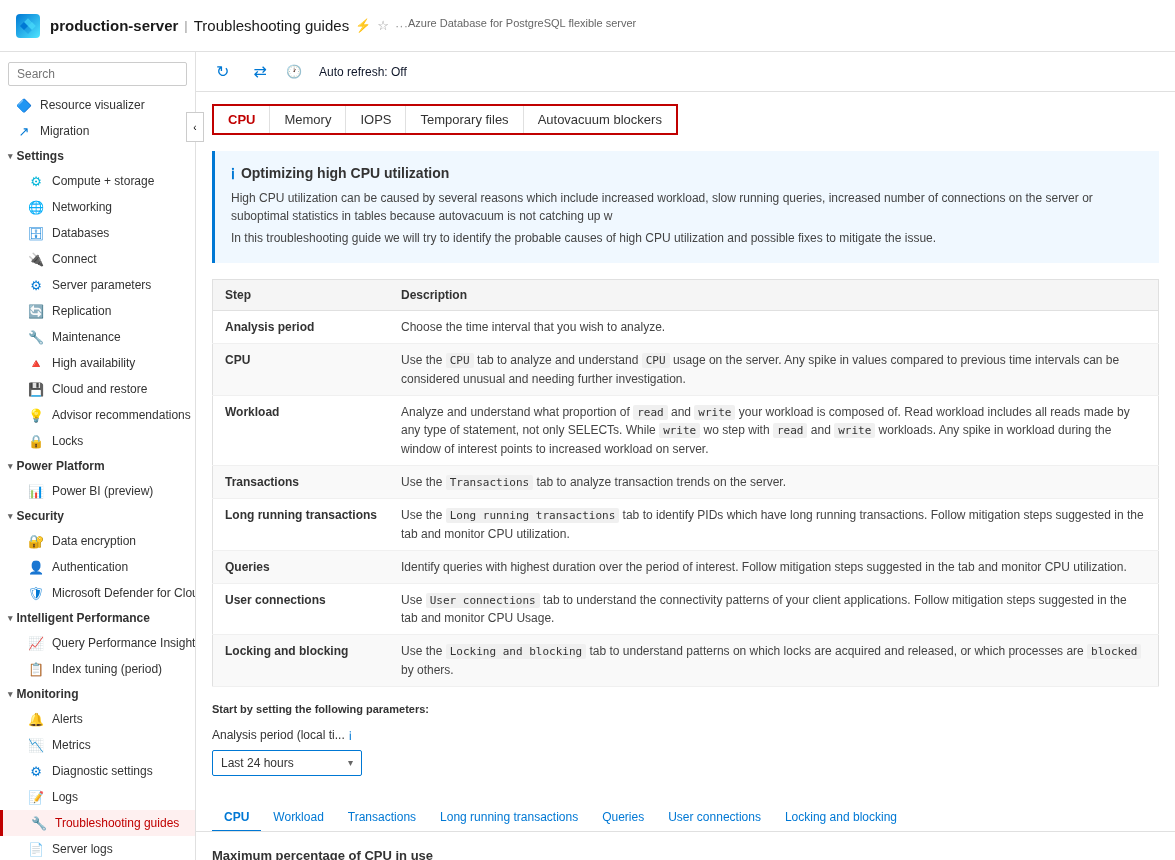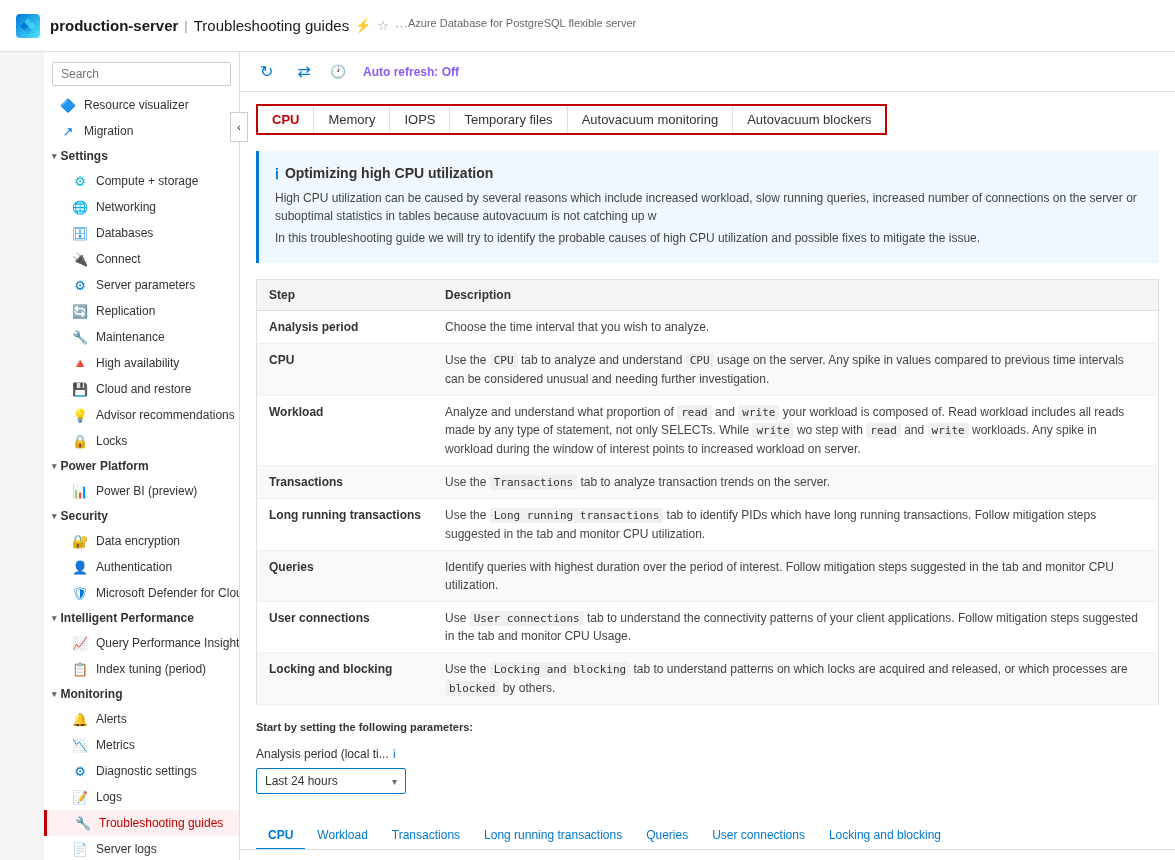--- a/index.html
+++ b/index.html
@@ -5,39 +5,39 @@
     * { box-sizing: border-box; margin: 0; padding: 0; }
     body { font-family: 'Segoe UI', Arial, sans-serif; font-size: 13px; color: #333; background: #f5f5f5; display: flex; flex-direction: column; height: 860px; overflow: hidden; }
 
     
     .top-header { background: #fff; border-bottom: 1px solid #e0e0e0; padding: 8px 16px; display: flex; align-items: center; gap: 10px; min-height: 52px; }
     .top-header .app-icon { width: 24px; height: 24px; background: linear-gradient(135deg, #0078d4, #50e6ff); border-radius: 4px; display: flex; align-items: center; justify-content: center; color: white; font-weight: bold; font-size: 12px; flex-shrink: 0; }
     .breadcrumb-title { font-size: 15px; font-weight: 600; color: #1a1a1a; }
     .breadcrumb-sub { font-size: 15px; color: #1a1a1a; }
     .subtitle { font-size: 11px; color: #666; }
 
-    .main-layout { display: flex; flex: 1; overflow: hidden; padding-left: 44px; }
+    .main-layout { display: flex; flex: 1; overflow: hidden; }
 
     
     .sidebar { width: 196px; background: #fff; border-right: 1px solid #e0e0e0; overflow-y: auto; flex-shrink: 0; padding: 4px 0; }
     .sidebar-search { padding: 6px 8px; }
     .sidebar-search input { width: 100%; border: 1px solid #ccc; border-radius: 2px; padding: 4px 8px; font-size: 12px; color: #333; }
     .sidebar-item { display: flex; align-items: center; gap: 8px; padding: 5px 12px 5px 16px; cursor: pointer; font-size: 12px; color: #333; white-space: nowrap; overflow: hidden; }
     .sidebar-item .icon { width: 16px; height: 16px; flex-shrink: 0; display: flex; align-items: center; justify-content: center; font-size: 13px; }
     .sidebar-collapse { display: flex; align-items: center; gap: 4px; padding: 5px 8px; cursor: pointer; font-size: 12px; font-weight: 600; color: #333; }
     .collapse-arrow { font-size: 9px; color: #666; }
     .sub-item { padding-left: 28px; }
 
     
     .content-area { flex: 1; display: flex; flex-direction: column; overflow: hidden; background: #f5f5f5; }
 
     
     .toolbar { background: #fff; border-bottom: 1px solid #e0e0e0; padding: 8px 16px; display: flex; align-items: center; gap: 16px; }
     .toolbar-btn { background: none; border: none; cursor: pointer; color: #0078d4; font-size: 16px; padding: 2px 4px; display: flex; align-items: center; gap: 4px; }
-    .toolbar-text { font-size: 12px; color: #8b5cf6; font-weight: bold; }
+    .toolbar-text { font-size: 12px; color: #0f172a; }
     .toolbar-collapse-btn { background: #fff; border: 1px solid #ccc; width: 20px; height: 20px; display: flex; align-items: center; justify-content: center; cursor: pointer; font-size: 10px; position: absolute; left: 196px; top: 160px; z-index: 10; }
 
     
     .main-content { flex: 1; overflow-y: auto; background: #fff; }
 
     
     .tab-bar { display: flex; align-items: center; border: 2px solid #c00000; margin: 12px 16px 0; width: fit-content; }
     .tab-item { padding: 6px 14px; cursor: pointer; font-size: 13px; color: #333; border-right: 1px solid #e0e0e0; white-space: nowrap; }
     .tab-item:last-child { border-right: none; }
     .tab-item.active { color: #c00000; font-weight: 600; }
@@ -250,21 +250,20 @@
       <span class="toolbar-text">Auto refresh: Off</span>
     </div>
 
     <div class="main-content">
 
       <div class="tab-bar">
         <div class="tab-item active">CPU</div>
         <div class="tab-item">Memory</div>
         <div class="tab-item">IOPS</div>
         <div class="tab-item">Temporary files</div>
-        <div class="tab-item">Autovacuum monitoring</div>
         <div class="tab-item">Autovacuum blockers</div>
       </div>
 
       <div class="info-section">
         <div class="info-title">
           <span class="info-icon">ℹ</span>
           <span>Optimizing high CPU utilization</span>
         </div>
         <p class="info-text">High CPU utilization can be caused by several reasons which include increased workload, slow running queries, increased number of connections on the server or suboptimal statistics in tables because autovacuum is not catching up w</p>
         <p class="info-text">In this troubleshooting guide we will try to identify the probable causes of high CPU utilization and possible fixes to mitigate the issue.</p>

